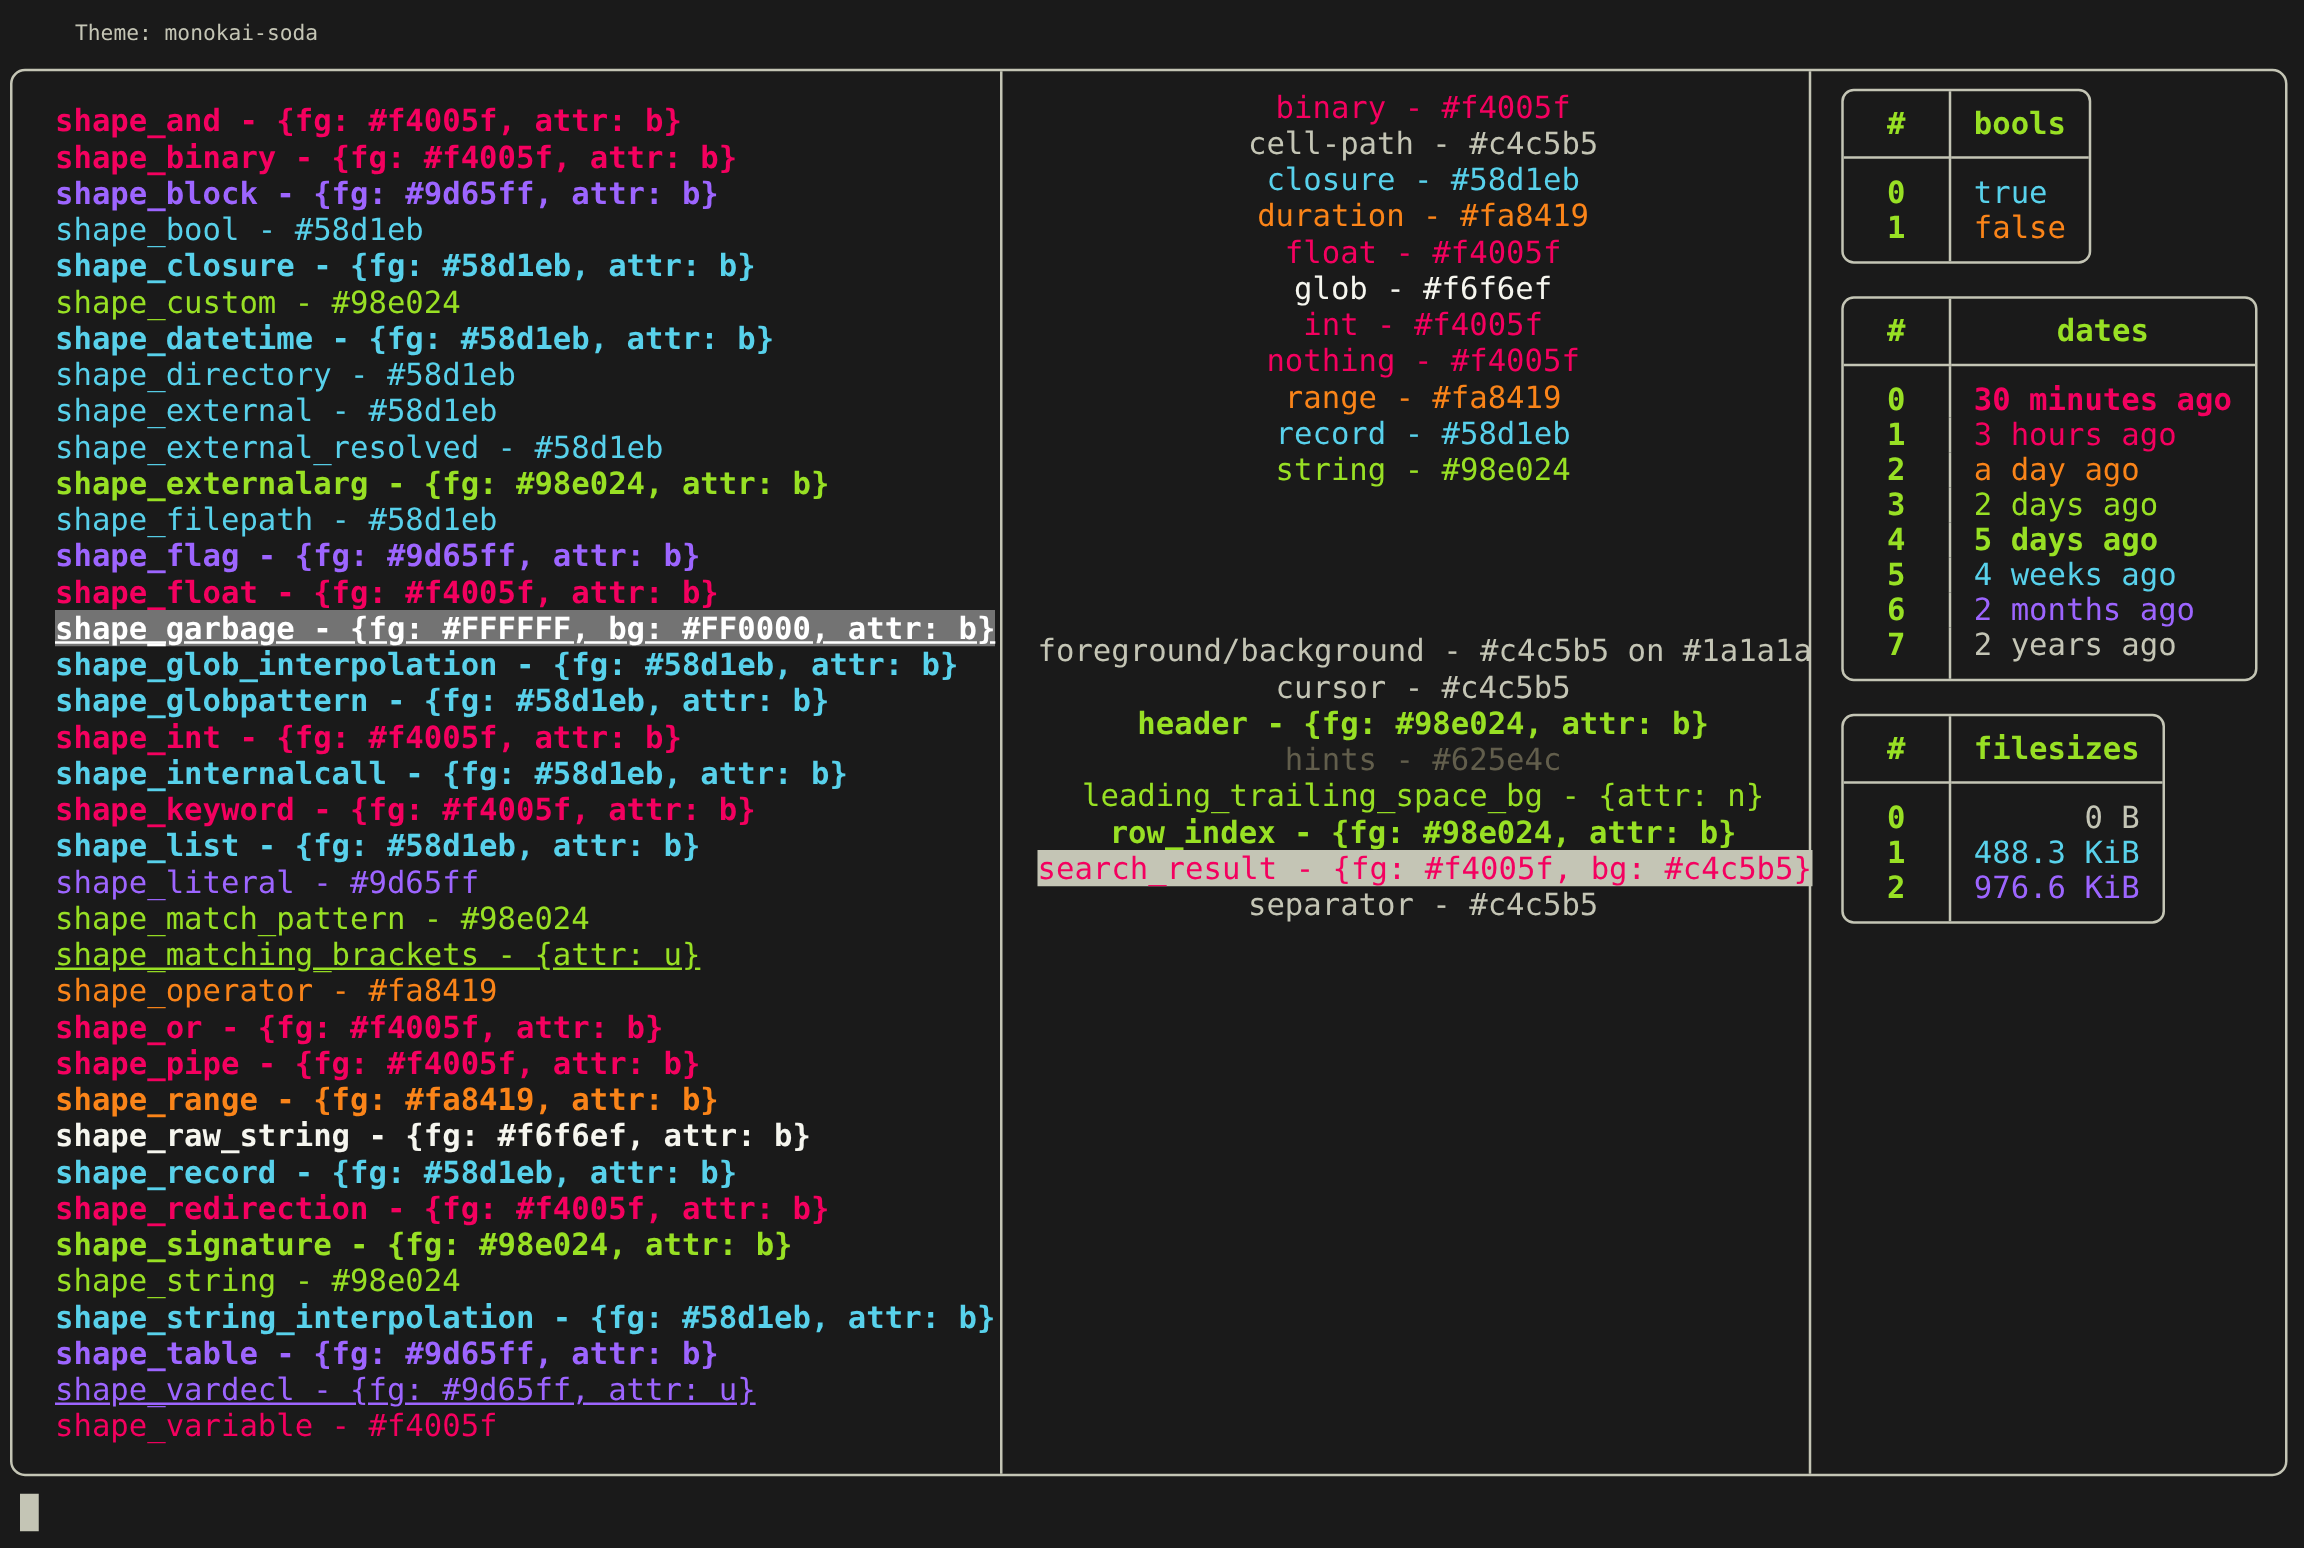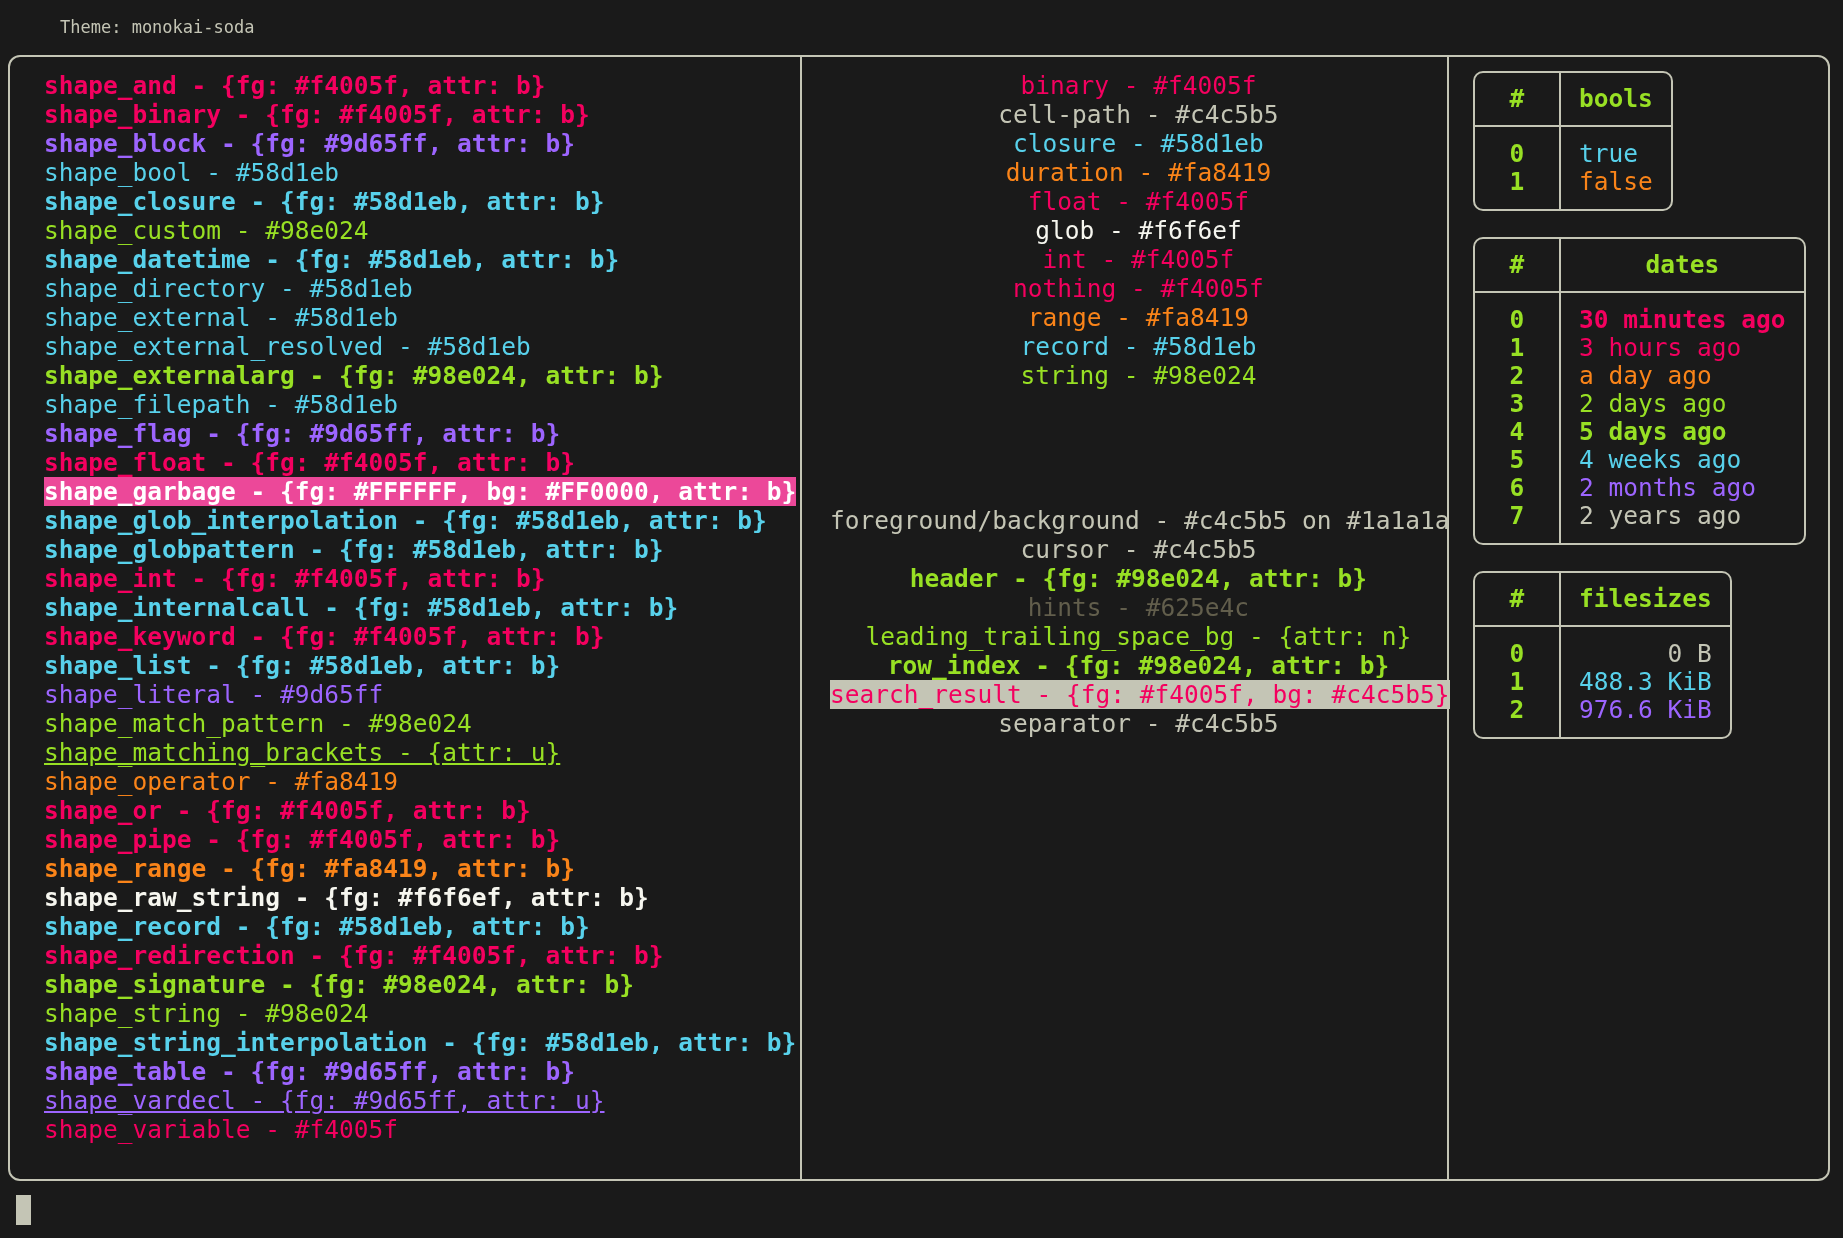--- a/index.html
+++ b/index.html
@@ -33,21 +33,21 @@
     position:absolute;left:8px;top:55px;width:1822px;height:1126px;
     border:2px solid var(--border);border-radius:12px;box-sizing:border-box;
   }
   .vsep{
     position:absolute;top:0;width:2px;height:100%;background:var(--border);
   }
   .vsep.a{left:790px;}
   .vsep.b{left:1437px;}
 
   .col{position:absolute;top:0;box-sizing:border-box;}
-  .col.left{left:0;width:641px;padding:14px 0 0 34px;}
+  .col.left{left:0;width:641px;padding:14px 0 0 34px;margin-top:11px;}
   .col.mid{left:792px;width:645px;padding:14px 0 0 28px;text-align:center;}
   .col.right{left:1439px;width:381px;padding:14px 0 0 24px;}
 
   .line{
     font-size:24.5px;line-height:29px;white-space:pre;
     font-family:"DejaVu Sans Mono","Liberation Mono",monospace;
   }
   .b{font-weight:bold;}
   .u{text-decoration:underline;}
   .spacer{height:29px;}
@@ -85,21 +85,21 @@
   
   .c-red{color:var(--red);}
   .c-purple{color:var(--purple);}
   .c-cyan{color:var(--cyan);}
   .c-green{color:var(--green);}
   .c-orange{color:var(--orange);}
   .c-white{color:var(--white);}
   .c-fg{color:var(--fg);}
   .c-hint{color:#625e4c;}
 
-  .hl-garbage{color:#FFFFFF;background:#ec4899;font-weight:bold;}
+  .hl-garbage{color:#FFFFFF;background:#737373;font-weight:bold;text-decoration:underline;}
   .hl-search{color:var(--red);background:var(--fg);}
 
   
   .cursor{
     position:absolute;left:16px;top:1195px;width:15px;height:30px;background:var(--fg);
   }
 </style>
 </head>
 <body>
 

